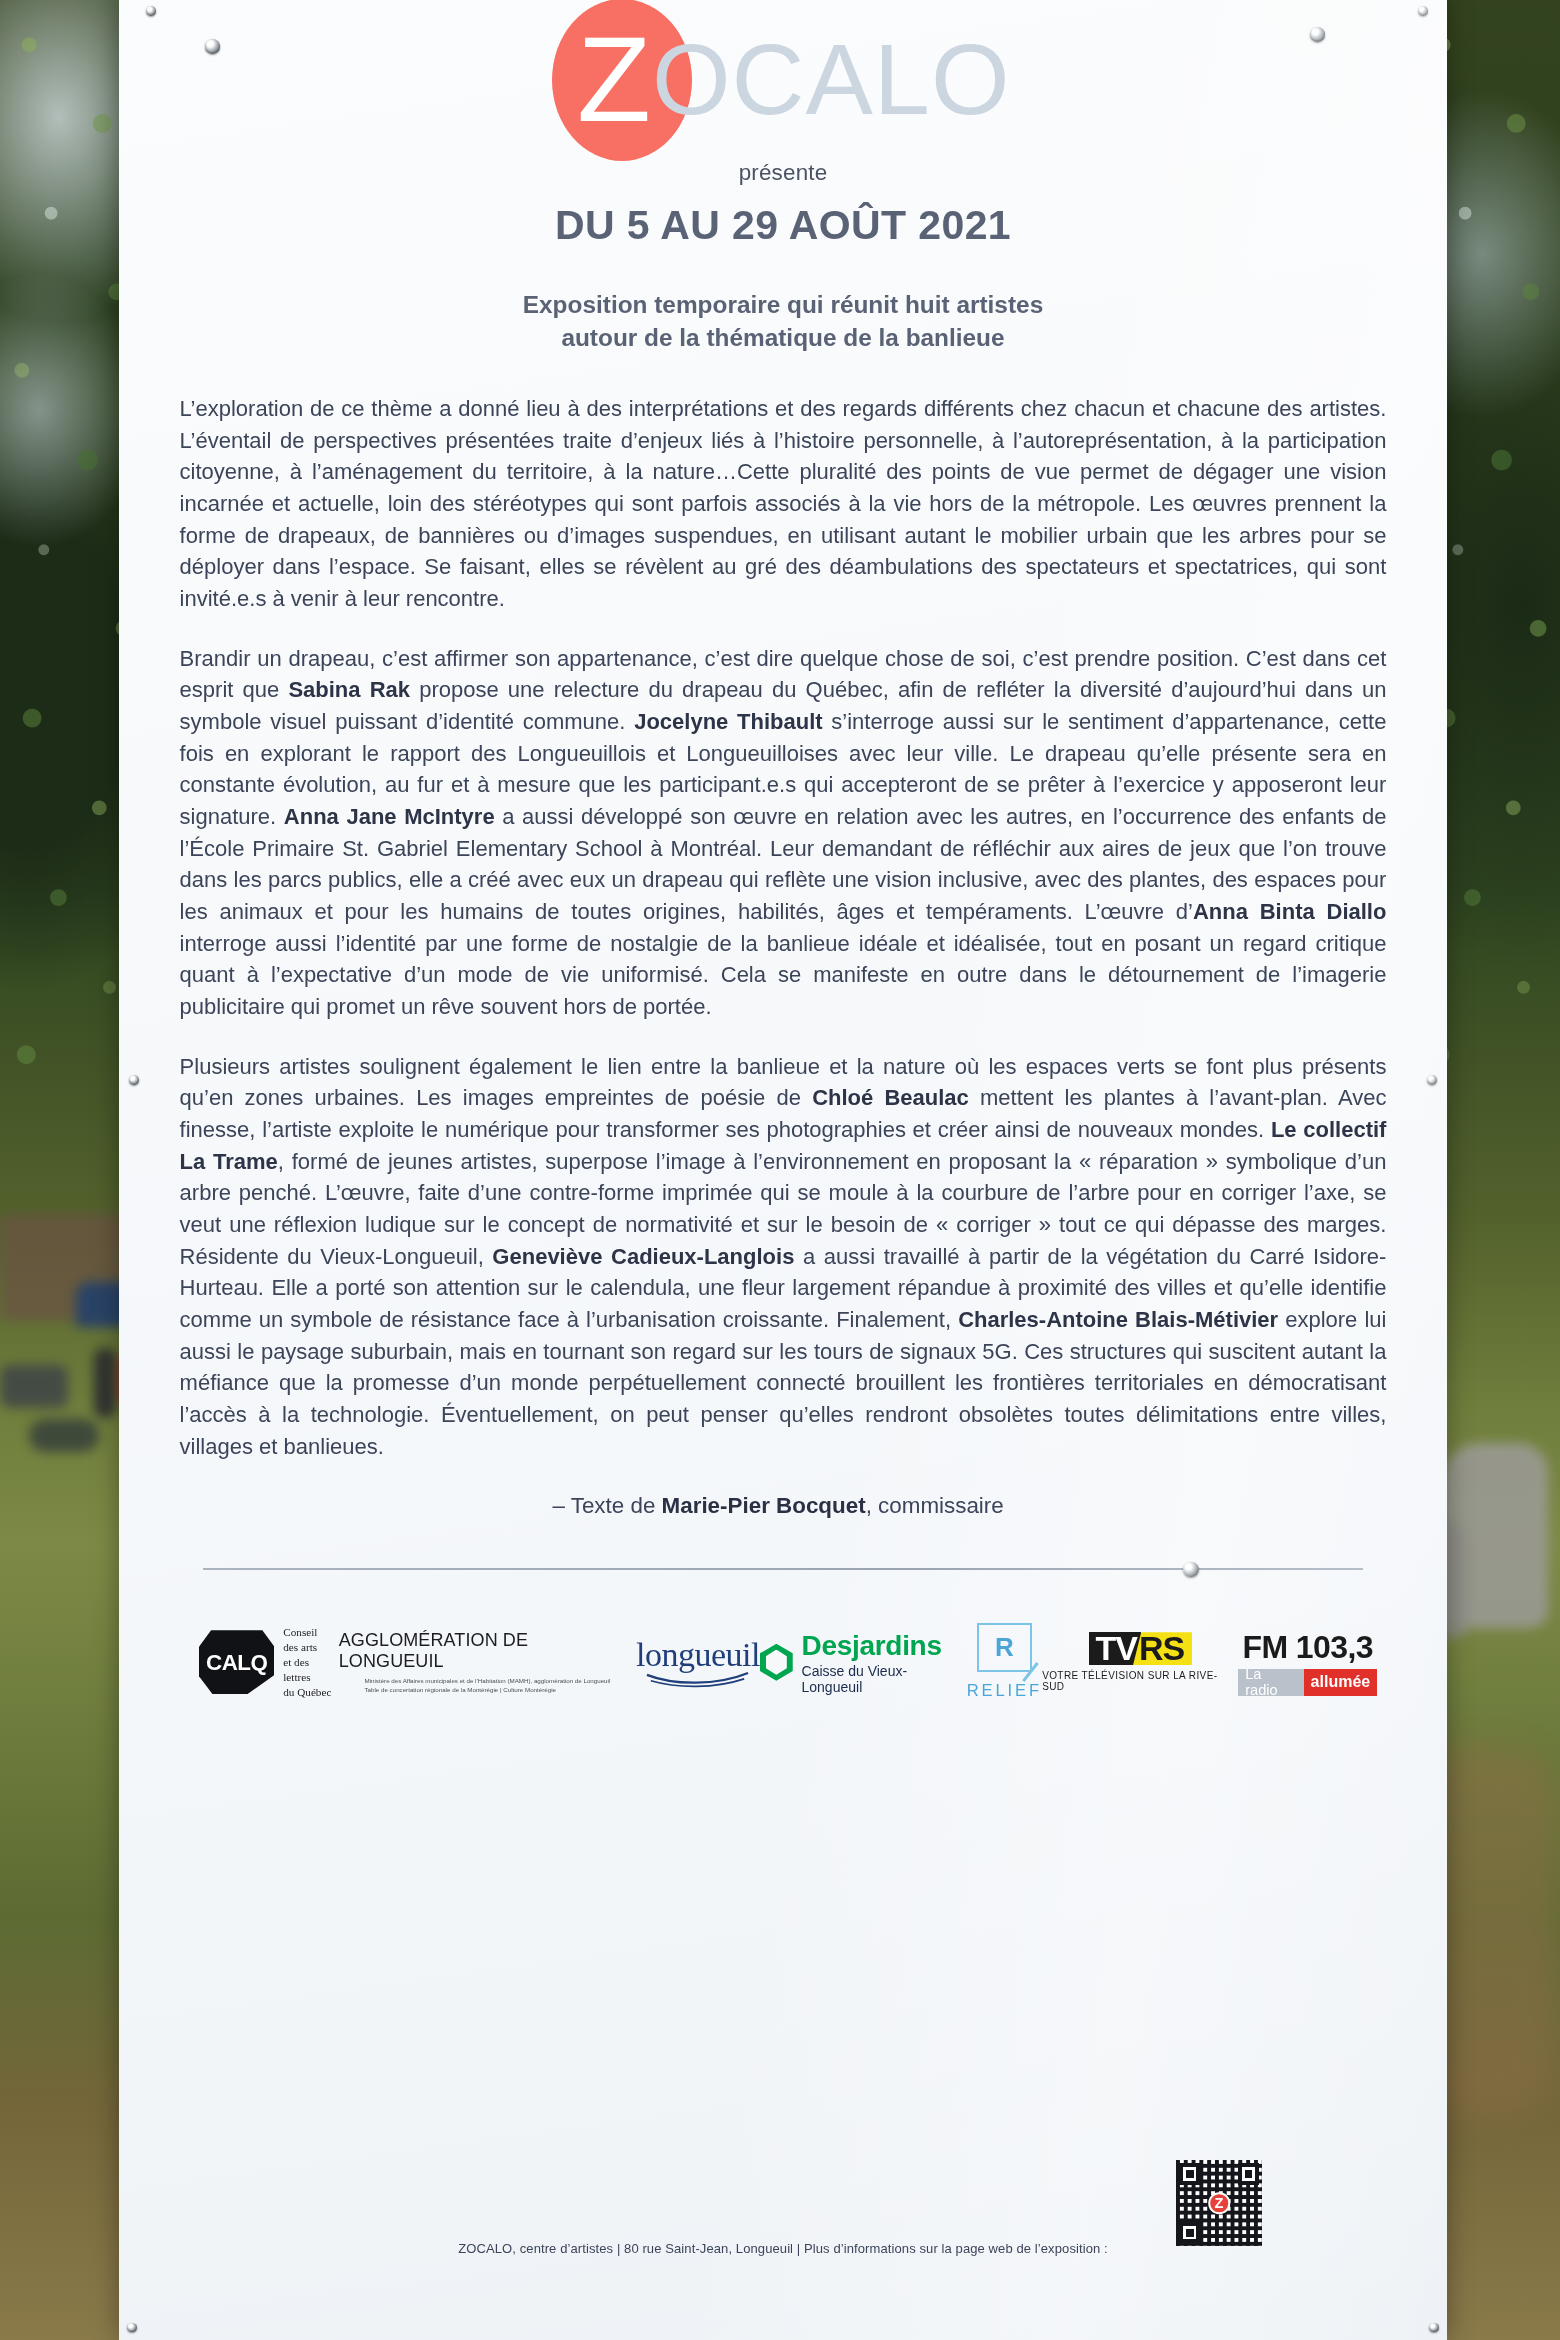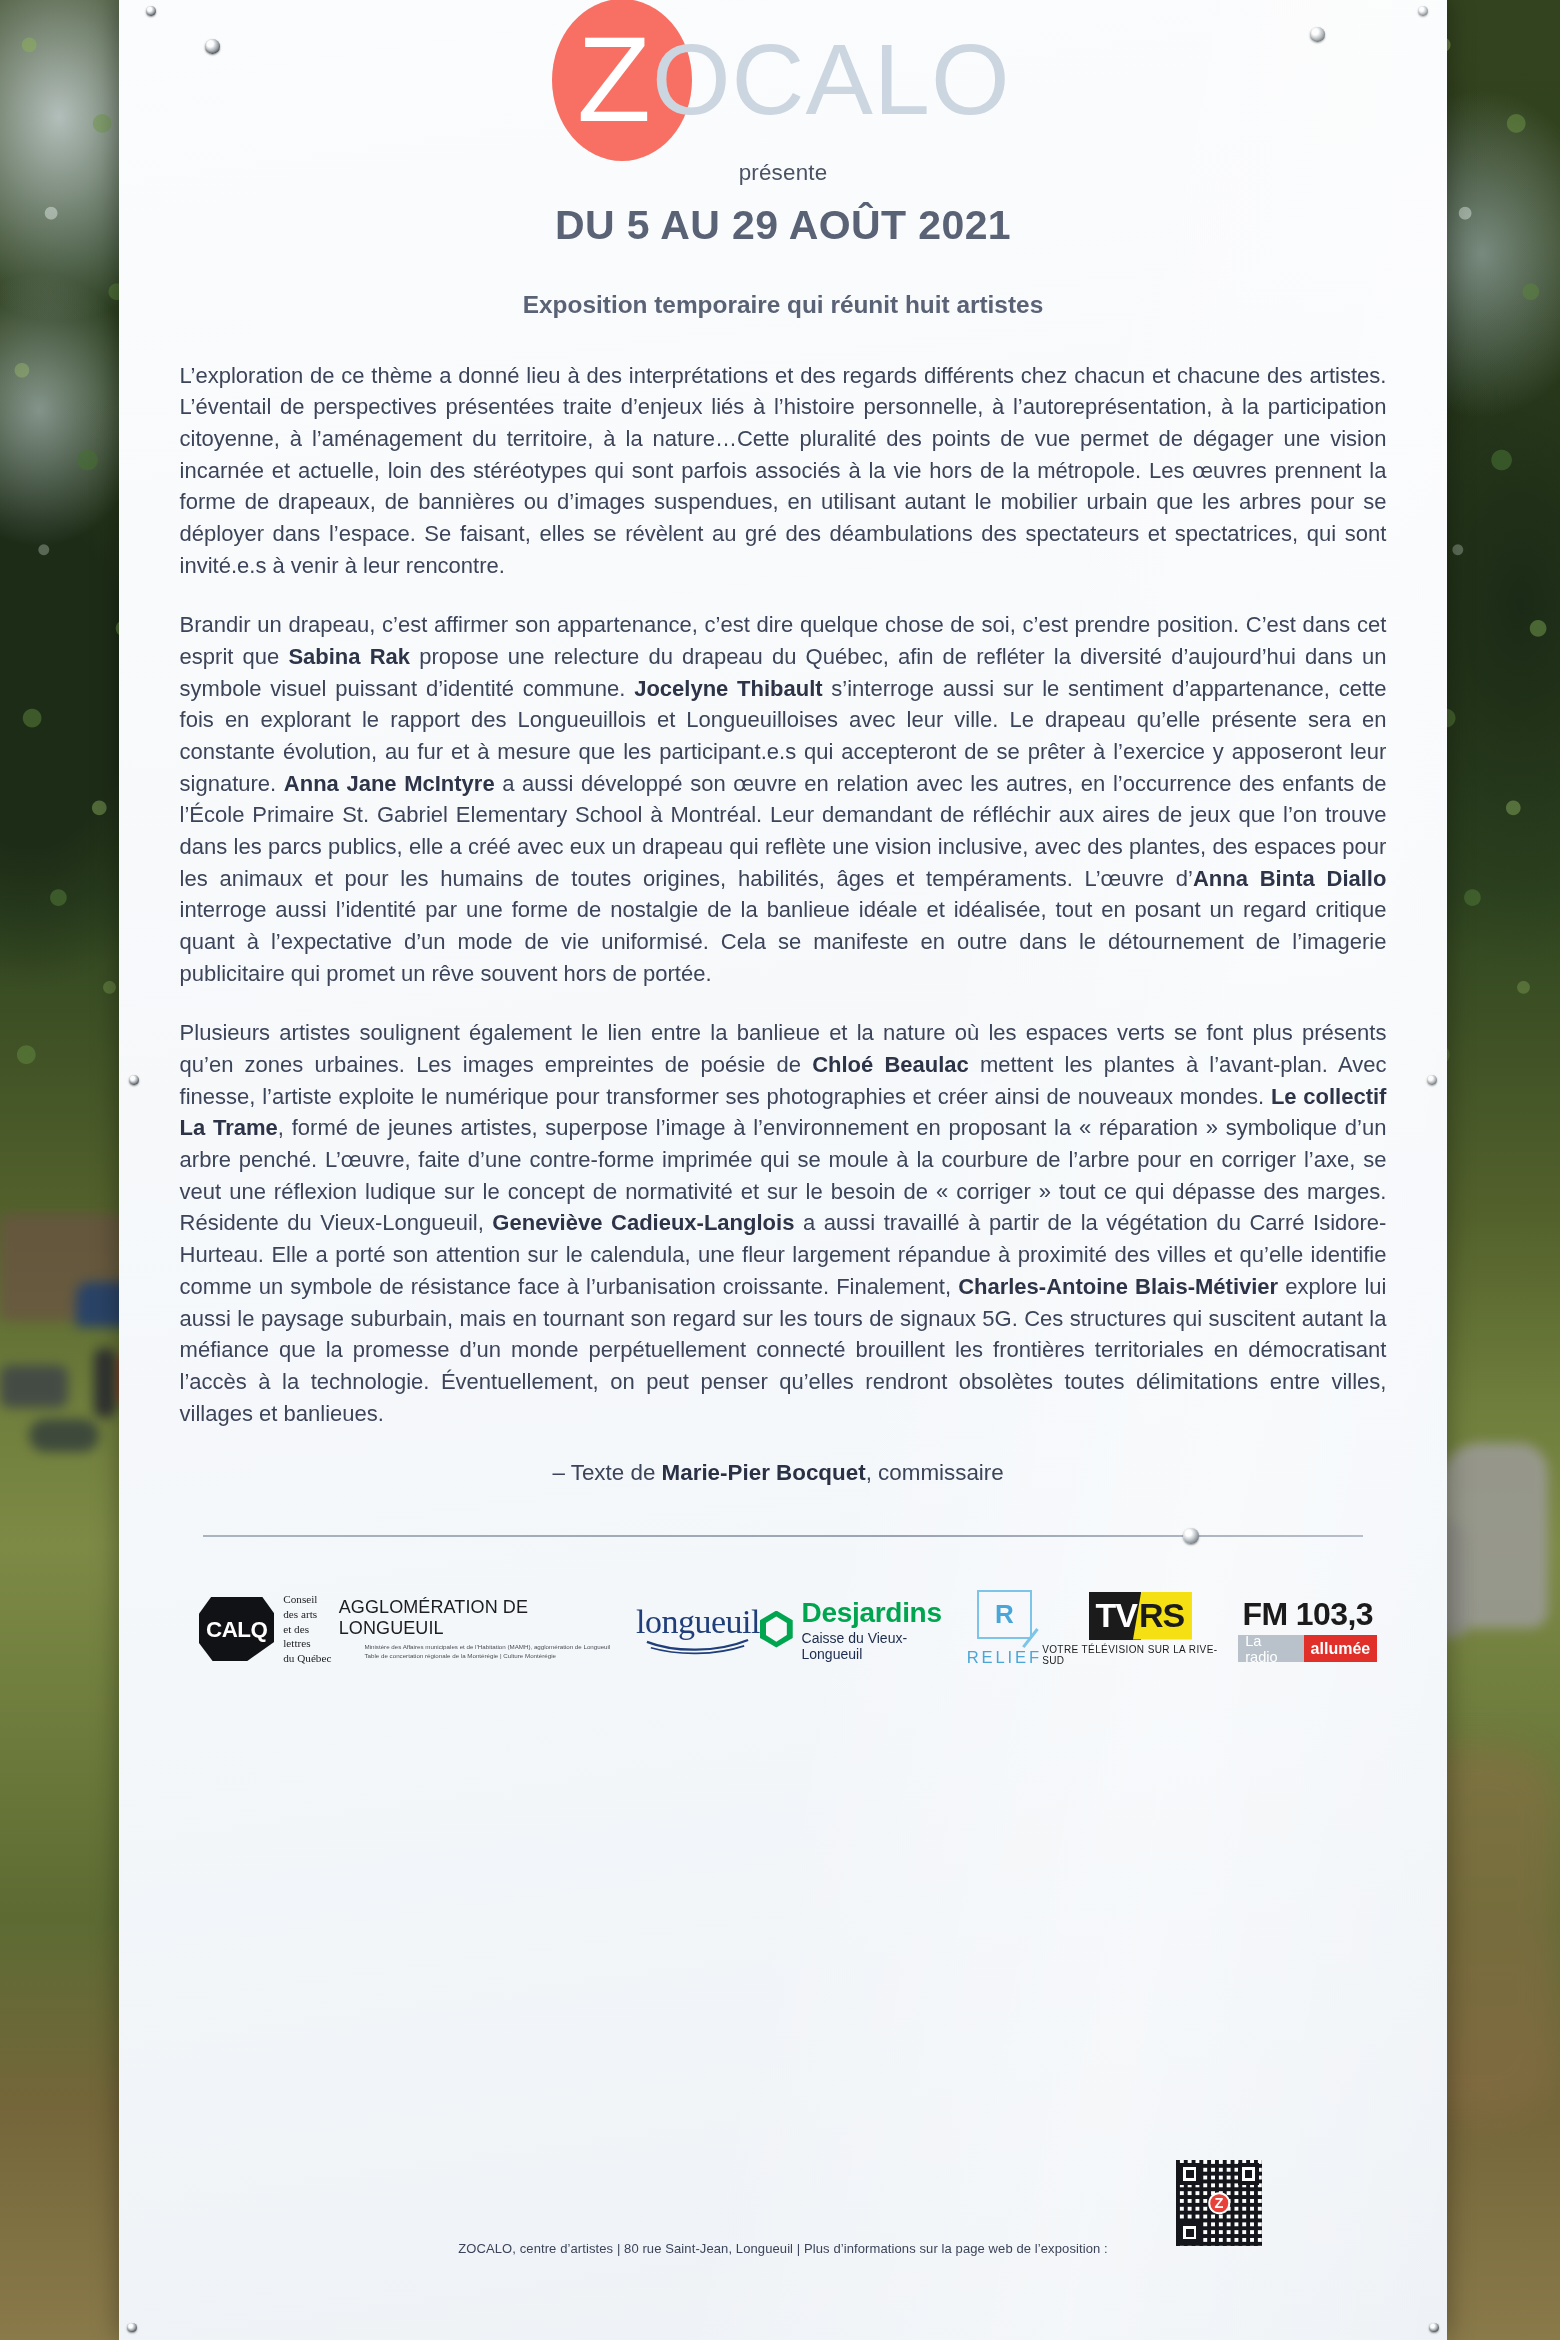--- a/index.html
+++ b/index.html
@@ -309,21 +309,21 @@
   #relief-box span { color: #4aa6d8; font-size: 26px; font-weight: bold; }
   #relief-tail {
     position: absolute; right: -8.8px; bottom: -15.6px;
     width: 2.9px; height: 23.4px; background: #7cc4e8;
     transform: rotate(38deg); transform-origin: top;
   }
   #relief-word { margin-top: 8.8px; color: #4aa6d8; font-size: 16.6px; letter-spacing: 2.9px; }
 
   
   #tvrs { display: flex; flex-direction: column; align-items: center; }
-  #tvrs-mark { display: flex; align-items: stretch; height: 48px; justify-content: space-between; }
+  #tvrs-mark { display: flex; align-items: stretch; height: 33px; justify-content: space-between; }
   #tvrs-tv {
     background: #1b1b1b; color: #fff; font-weight: bold; font-size: 34px;
     padding: 0 3.9px 0 6.8px; display: flex; align-items: center; letter-spacing: -1px;
     position: relative;
   }
   #tvrs-rs {
     background: #f5e014; color: #1b1b1b; font-weight: bold; font-size: 34px;
     padding: 0 7.8px 0 5.9px; display: flex; align-items: center; letter-spacing: -1px;
     clip-path: polygon(14% 0, 100% 0, 100% 100%, 0 100%);
     margin-left: -7.8px;
@@ -428,20 +428,21 @@
       </div>
     </div>
 
     <div id="presente">présente</div>
 
 
     <div id="date-line">DU 5 AU 29 AOÛT 2021</div>
 
     <div id="subtitle">
       <div>Exposition temporaire qui réunit huit artistes</div>
+      <div>autour de la thématique de la banlieue</div>
     </div>
 
     <div id="body-copy">
 
       <p>
         <span>L’exploration de ce thème a donné lieu à des interprétations et des regards différents chez chacun et chacune des artistes. L’éventail de perspectives présentées traite d’enjeux liés à l’histoire personnelle, à l’autoreprésentation, à la participation citoyenne, à l’aménagement du territoire, à la nature…Cette pluralité des points de vue permet de dégager une vision incarnée et actuelle, loin des stéréotypes qui sont parfois associés à la vie hors de la métropole. Les œuvres prennent la forme de drapeaux, de bannières ou d’images suspendues, en utilisant autant le mobilier urbain que les arbres pour se déployer dans l’espace. Se faisant, elles se révèlent au gré des déambulations des spectateurs et spectatrices, qui sont invité.e.s à venir à leur rencontre.</span>
       </p>
 
       <p><span>Brandir un drapeau, c’est affirmer son appartenance, c’est dire quelque chose de soi, c’est prendre position. C’est dans cet esprit que </span><b>Sabina Rak</b><span> propose une relecture du drapeau du Québec, afin de refléter la diversité d’aujourd’hui dans un symbole visuel puissant d’identité commune. </span><b>Jocelyne Thibault</b><span> s’interroge aussi sur le sentiment d’appartenance, cette fois en explorant le rapport des Longueuillois et Longueuilloises avec leur ville. Le drapeau qu’elle présente sera en constante évolution, au fur et à mesure que les participant.e.s qui accepteront de se prêter à l’exercice y apposeront leur signature. </span><b>Anna Jane McIntyre</b><span> a aussi développé son œuvre en relation avec les autres, en l’occurrence des enfants de l’École Primaire St. Gabriel Elementary School à Montréal. Leur demandant de réfléchir aux aires de jeux que l’on trouve dans les parcs publics, elle a créé avec eux un drapeau qui reflète une vision inclusive, avec des plantes, des espaces pour les animaux et pour les humains de toutes origines, habilités, âges et tempéraments. L’œuvre d’</span><b>Anna Binta Diallo</b><span> interroge aussi l’identité par une forme de nostalgie de la banlieue idéale et idéalisée, tout en posant un regard critique quant à l’expectative d’un mode de vie uniformisé. Cela se manifeste en outre dans le détournement de l’imagerie publicitaire qui promet un rêve souvent hors de portée.</span></p>
 

